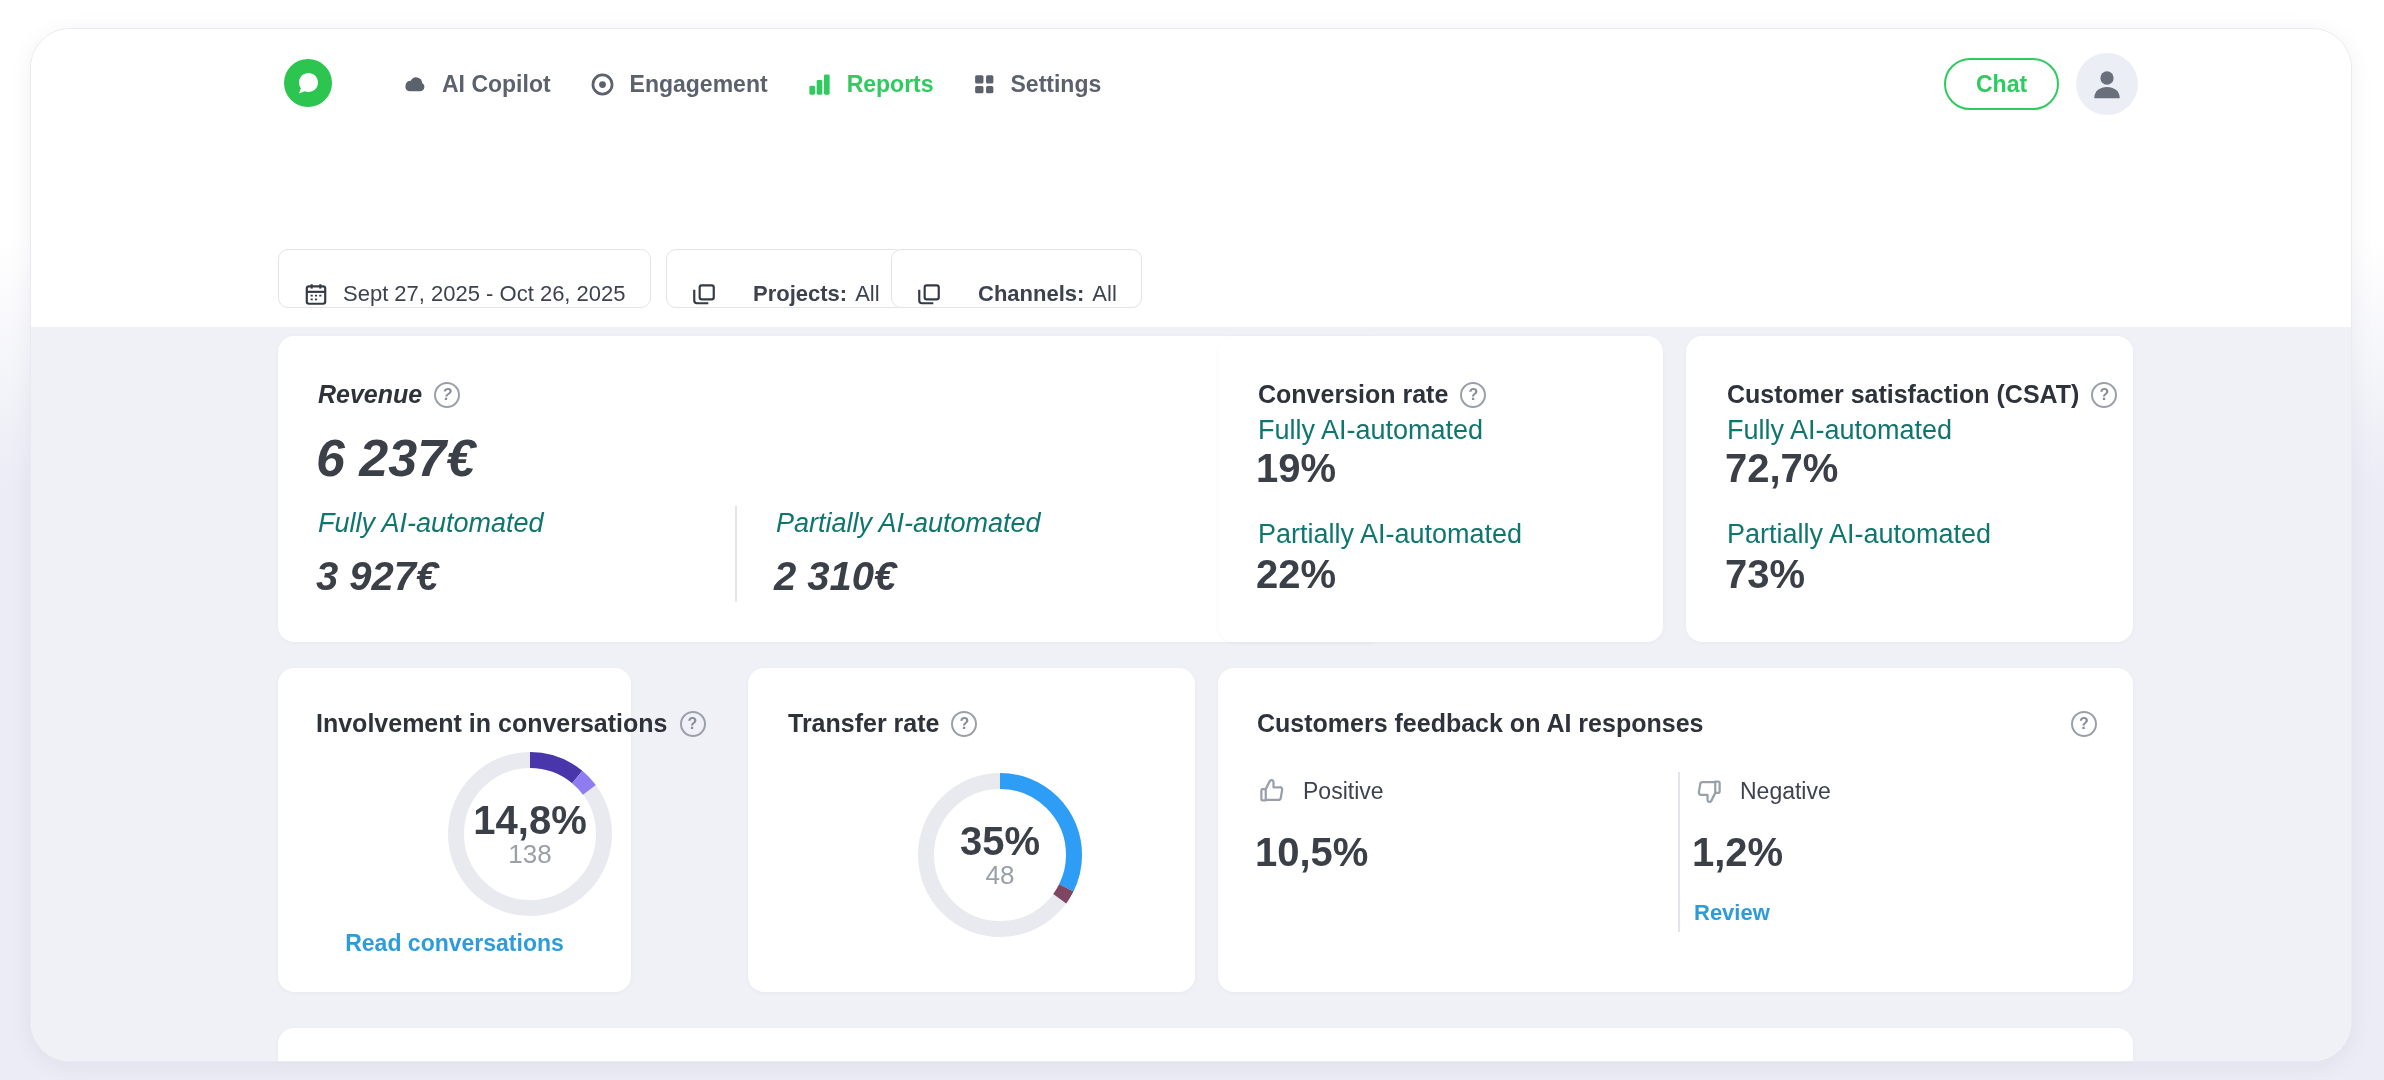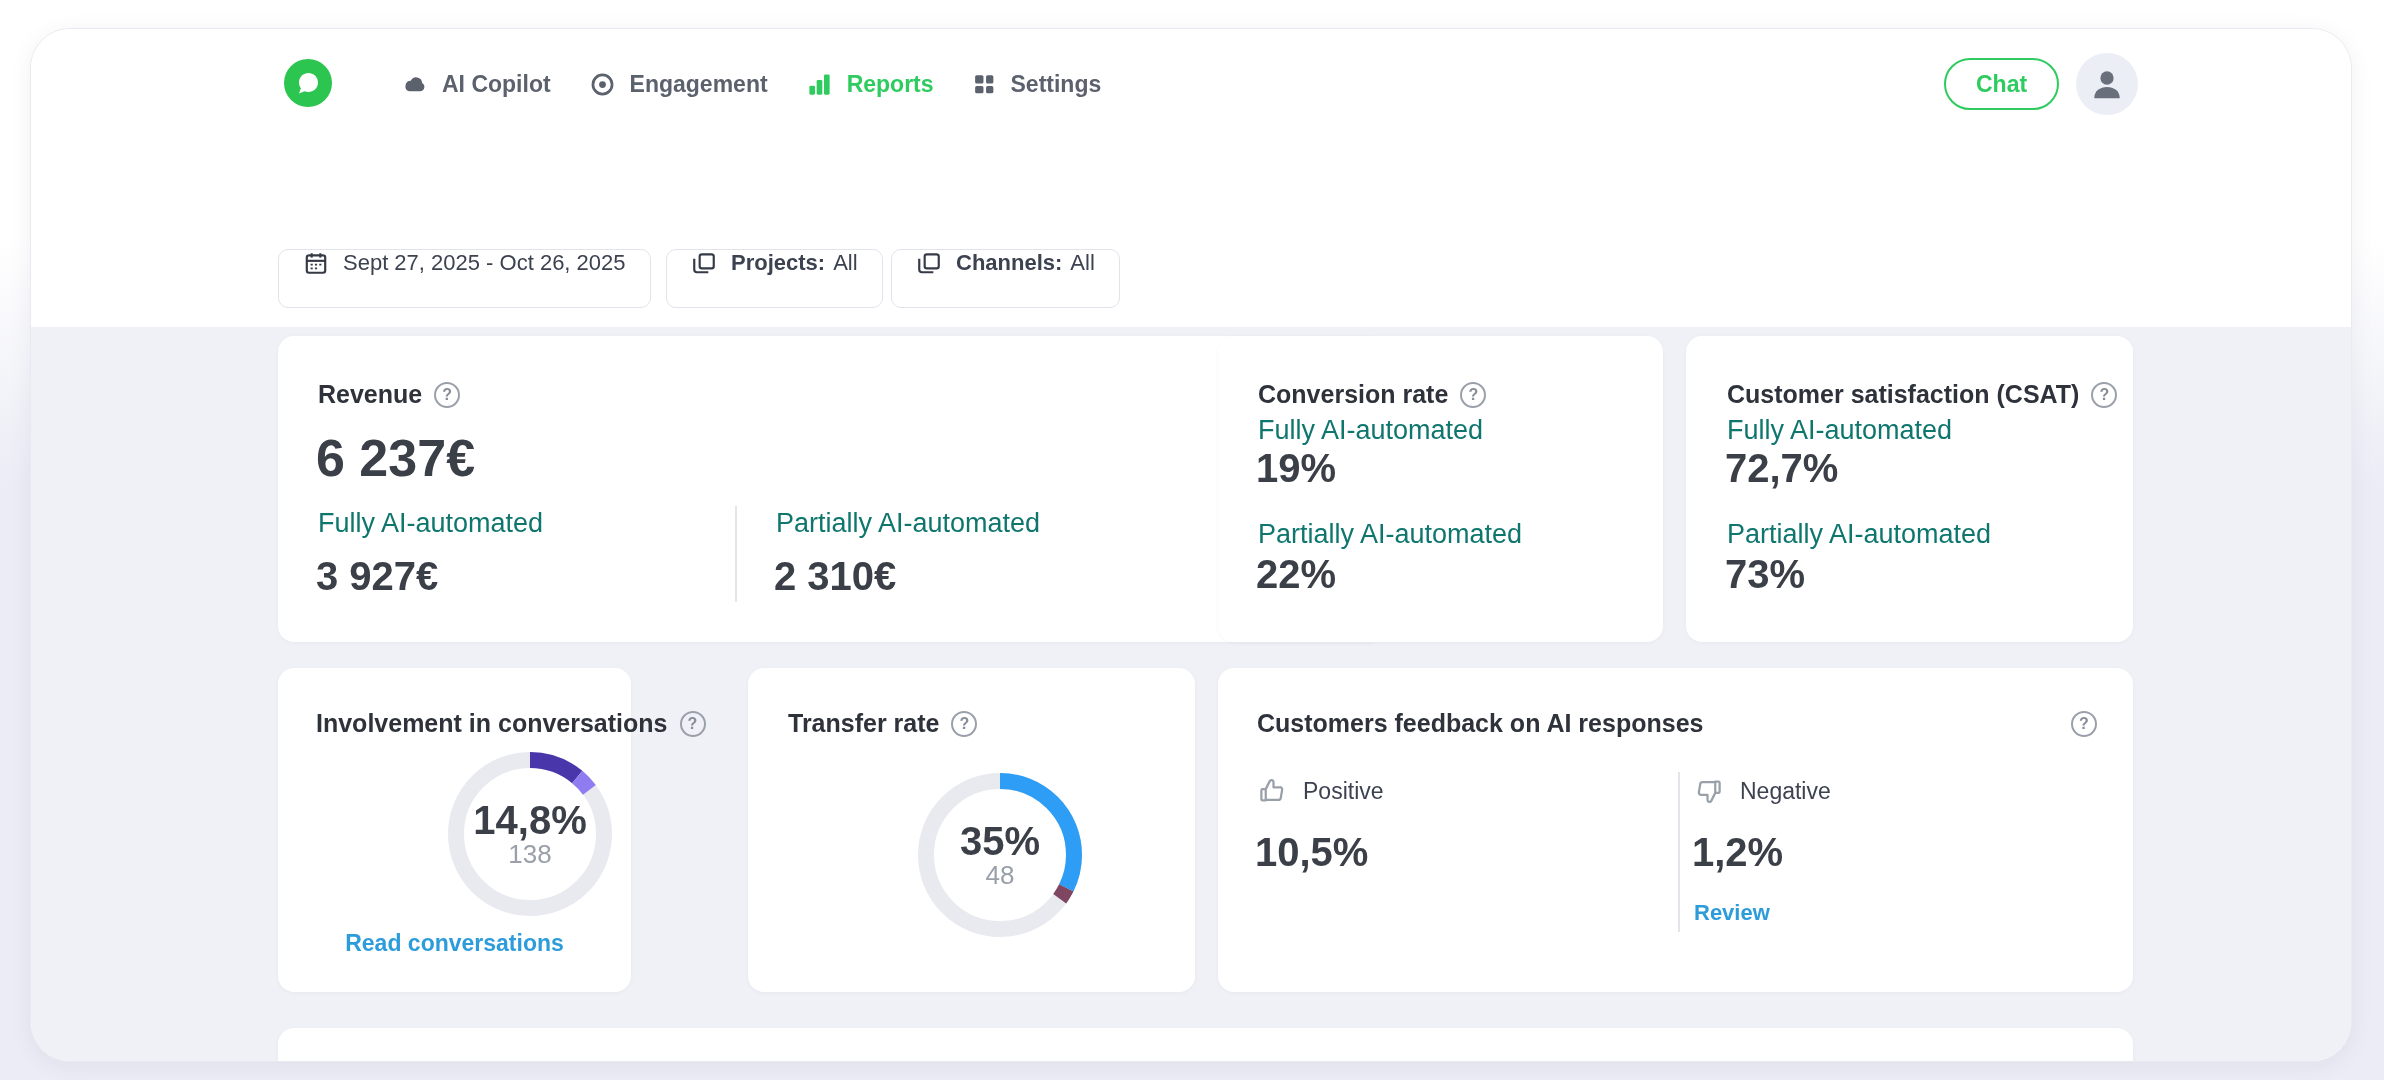--- a/index.html
+++ b/index.html
@@ -30,25 +30,25 @@
   
   .subnav { position:absolute; left:0; top:110px; width:100%; height:84px; background:#3b4152; }
   .subnav-items { position:absolute; left:253px; top:0; height:84px; display:flex; align-items:center; gap:52px; }
   .subnav-item { font-size:23px; color:#99a0ac; cursor:pointer; white-space:nowrap; display:inline-flex; align-items:center; gap:12px; }
   .subnav-item.active { color:#ffffff; font-weight:700; }
   .subnav-item .chev { display:inline-flex; color:#fff; }
   .subnav-underline { position:absolute; left:672px; bottom:0; width:238px; height:6px; background:#2bb65a; }
 
   
   .filter-row { position:absolute; left:0; top:194px; width:100%; height:104px; background:#fff; }
-  .filter-btn { position:absolute; top:26px; height:59px; display:inline-flex; align-items:flex-start; gap:14px;
+  .filter-btn { position:absolute; top:26px; height:59px; display:inline-flex; align-items:flex-end; gap:14px;
     padding:0 24px; background:#fff; border:1px solid #e2e3ea; border-radius:10px;
     font-size:22px; color:#3c4250; font-family:inherit; cursor:pointer; white-space:nowrap; }
   .filter-btn .ficon { display:inline-flex; color:#343a46; }
-  .filter-bold { font-weight:700; }
+  .filter-bold { font-weight:700;margin-left:22px; }
   .filter-val { margin-left:6px; }
 
   
   .content { position:absolute; left:0; top:298px; width:100%; height:736px; background:#f0f1f7; }
   .card { position:absolute; background:#fff; border-radius:16px; box-shadow:0 1px 4px rgba(25,25,50,.04); }
   .card-title { font-size:25px; font-weight:600; color:#2e323a; white-space:nowrap; }
   .title-row { display:flex; align-items:center; gap:12px; }
   .help { width:26px; height:26px; border-radius:50%; border:2px solid #9aa0aa; color:#878c96;
     font-size:16px; font-weight:700; display:inline-flex; align-items:center; justify-content:center; flex:0 0 auto; }
   .glabel { font-size:27px; color:#0f766e; white-space:nowrap; }
@@ -171,21 +171,21 @@
             <path d="M16 20.5H5.5A2.5 2.5 0 0 1 3 18V8"></path>
           </svg>
       </span>
       <span class="filter-bold">Channels:</span>
       <span class="filter-val" style="margin-left:-6px">All</span>
     </button>
   </div>
 
   <div class="content">
 
-    <div class="card" style="left:247px; top:9px; width:1106px; height:306px;">
+    <div class="card" style="left:247px; top:9px; width:1106px; height:306px;font-style:italic;">
       <div class="title-row abs" style="left:40px; top:44px;">
         <span class="card-title">Revenue</span>
         <span class="help">?</span>
       </div>
       <div class="bignum abs" style="left:38px; top:92px;">6 237€</div>
       <div class="glabel abs" style="left:40px; top:172px;">Fully AI-automated</div>
       <div class="num abs" style="left:38px; top:218px;">3 927€</div>
       <div class="vdiv" style="left:457px; top:170px; height:96px;"></div>
       <div class="glabel abs" style="left:498px; top:172px;">Partially AI-automated</div>
       <div class="num abs" style="left:496px; top:218px;">2 310€</div>

